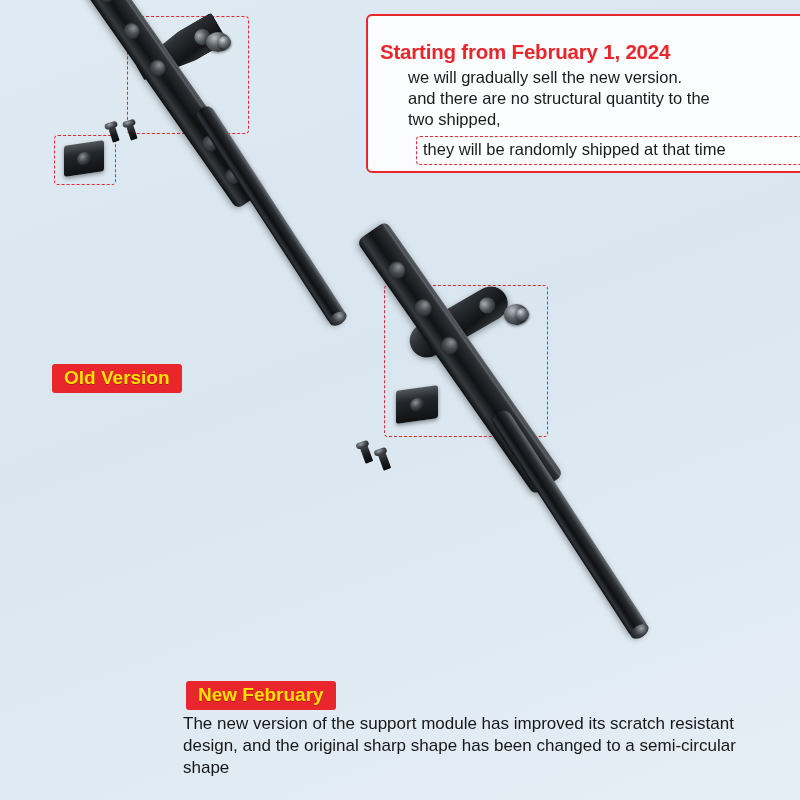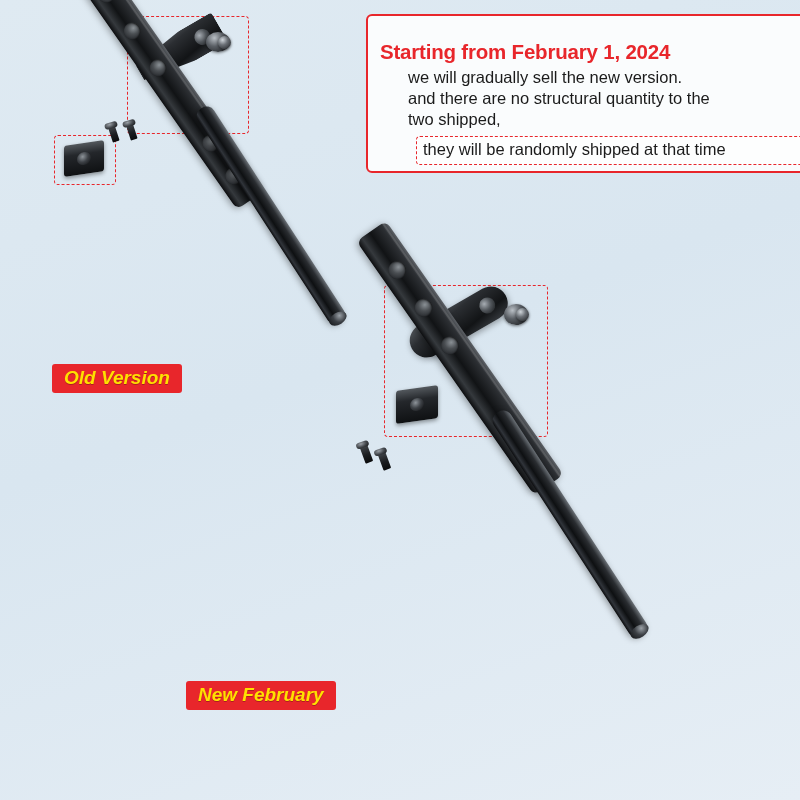--- a/index.html
+++ b/index.html
@@ -57,21 +57,20 @@
     line-height: 1.2;
     background: rgba(255,255,255,0.6);
     margin-left: 36px;
   }
 
   
   .tag {
     position: absolute;
     color: #ffe000;
     font-weight: bold;
-    font-style: italic;
     font-size: 19px;
     padding: 3px 12px 4px 12px;
     border-radius: 3px;
     white-space: nowrap;
     text-shadow: 0 1px 0 rgba(0,0,0,0.25);
   }
   .tag-old {
     left: 52px;
     top: 364px;
     background: #e8262b;
@@ -283,14 +282,15 @@
   <div class="notice">
     <div class="notice-head">Starting from February 1, 2024</div>
     <div class="notice-body">
       <p>we will gradually sell the new version.</p>
       <p>and there are no structural quantity to the</p>
       <p>two shipped,</p>
     </div>
     <div class="notice-foot">they will be randomly shipped at that time</div>
   </div>
 
+  <div class="caption">The new version of the support module has improved its scratch resistant design, and the original sharp shape has been changed to a semi-circular shape</div>
 
 </div>
 
 </body></html>

